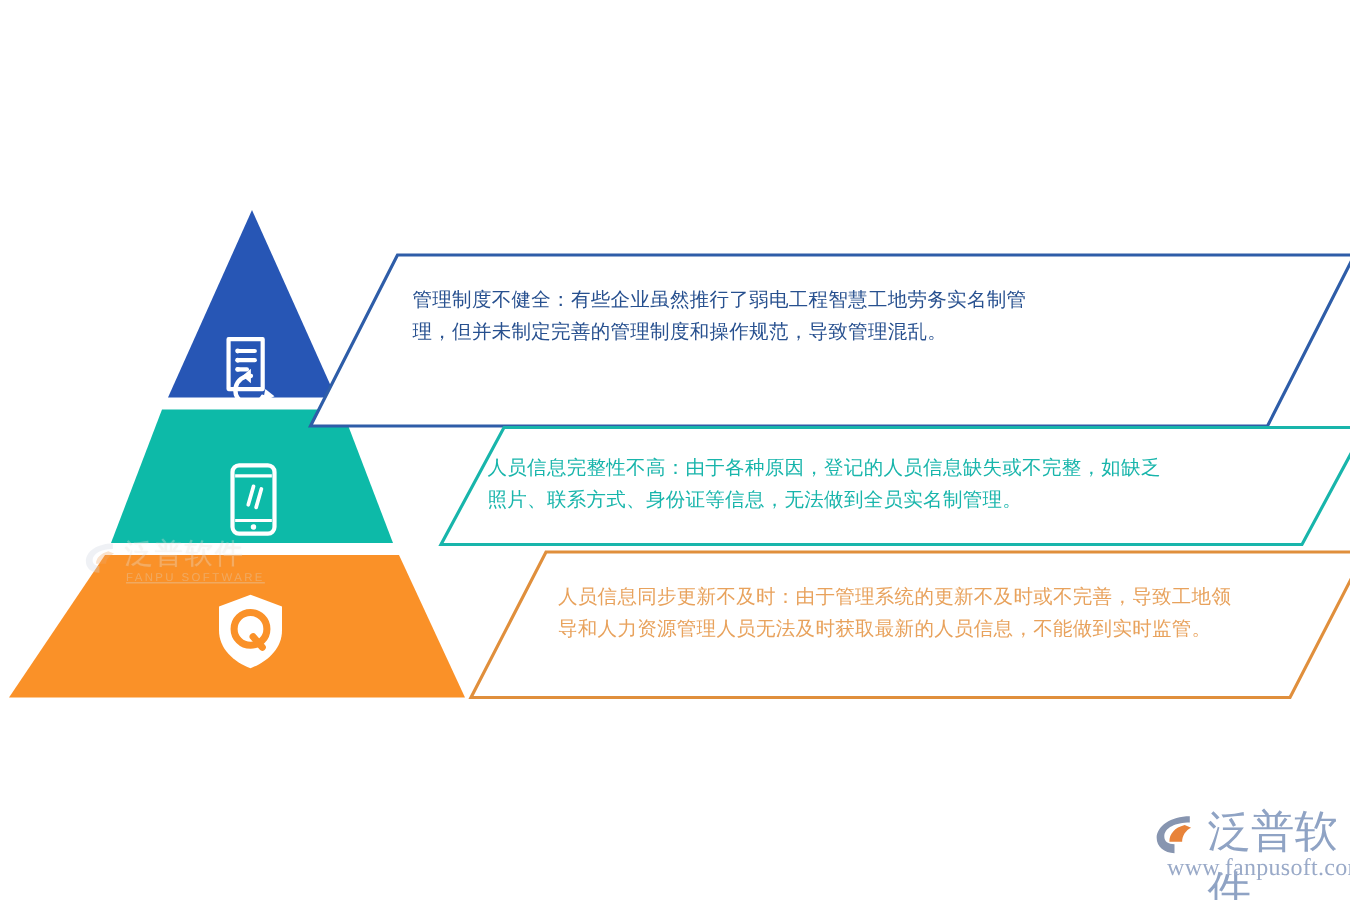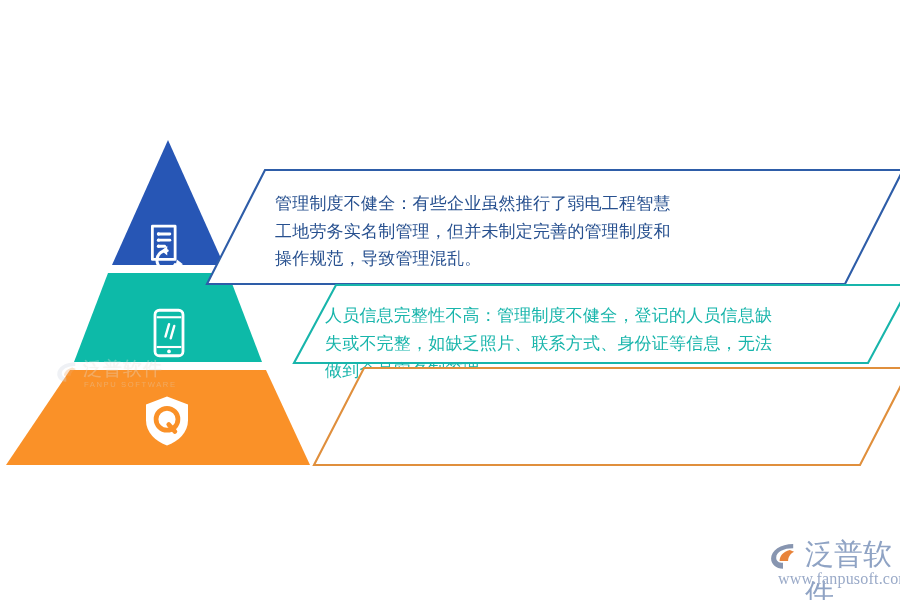--- a/index.html
+++ b/index.html
@@ -50,21 +50,21 @@
     box-sizing: border-box;
   }
   .callout-svg {
     position: absolute;
     left: 0;
     top: 0;
     overflow: visible;
   }
   .callout-text {
     position: absolute;
-    font-size: 17px;
+    font-size: 13px;
     line-height: 1.62;
     letter-spacing: 0.2px;
     white-space: pre-wrap;
     font-family: "DejaVu Sans", "Liberation Sans", sans-serif;
   }
 
   #callout-1 { left: 205px; top: 168px; width: 700px; height: 118px; }
   #callout-1 .callout-text {
     left: 70px; top: 22px; width: 410px;
     color: #27508f;
@@ -103,20 +103,21 @@
     text-shadow: 0 0 1px rgba(180,180,180,.6);
   }
   #watermark .wm-en {
     position: absolute;
     left: 32px;
     top: 25px;
     font-size: 7.6px;
     letter-spacing: 1.6px;
     color: #dedad2;
     font-family: "Liberation Sans", sans-serif;
+    text-decoration: underline;
   }
   #watermark .wm-mark { position: absolute; left: 0; top: 2px; }
 
   
   #logo {
     position: absolute;
     left: 765px;
     top: 537px;
     width: 130px;
     height: 52px;
@@ -200,27 +201,28 @@
     <svg class="callout-svg" width="700" height="118" viewBox="0 0 700 118">
       <polygon points="60,2 698,2 640,116 2,116" fill="#ffffff" stroke="#2e5da8" stroke-width="2.1"></polygon>
     </svg>
     <div class="callout-text">管理制度不健全：有些企业虽然推行了弱电工程智慧工地劳务实名制管理，但并未制定完善的管理制度和操作规范，导致管理混乱。</div>
   </div>
 
   <div class="callout" id="callout-2">
     <svg class="callout-svg" width="620" height="82" viewBox="0 0 620 82">
       <polygon points="44,2 618,2 576,80 2,80" fill="#ffffff" stroke="#18b5ab" stroke-width="2.1"></polygon>
     </svg>
-    <div class="callout-text">人员信息完整性不高：管理制度不健全，登记的人员信息缺失或不完整，如缺乏照片、联系方式、身份证等信息，无法做到全员实名制管理。</div>
+    <div class="callout-text">人员信息完整性不高：由于各种原因，登记的人员信息缺失或不完整，如缺乏照片、联系方式、身份证等信息，无法做到全员实名制管理。</div>
   </div>
 
   <div class="callout" id="callout-3">
     <svg class="callout-svg" width="600" height="101" viewBox="0 0 600 101">
       <polygon points="52,2 598,2 548,99 2,99" fill="#ffffff" stroke="#e08f3c" stroke-width="2.1"></polygon>
     </svg>
+    <div class="callout-text">人员信息同步更新不及时：由于管理系统的更新不及时或不完善，导致工地领导和人力资源管理人员无法及时获取最新的人员信息，不能做到实时监管。</div>
   </div>
 
   <div id="watermark">
     <svg class="wm-mark" width="30" height="30" viewBox="0 0 40 40">
       <path d="M31 7 C17 7 7 14 7 23 C7 29 12 33 19 33 L19 27 C15 27 13 25 13 22 C13 16 21 12 31 12 Z" fill="#cfd6e2"></path>
       <path d="M27 14 C20 16 16 20 16 25 L25 25 C25 21 28 18 32 16 Z" fill="#f0a868"></path>
     </svg>
     <div class="wm-cn">泛普软件</div>
     <div class="wm-en">FANPU SOFTWARE</div>
   </div>

